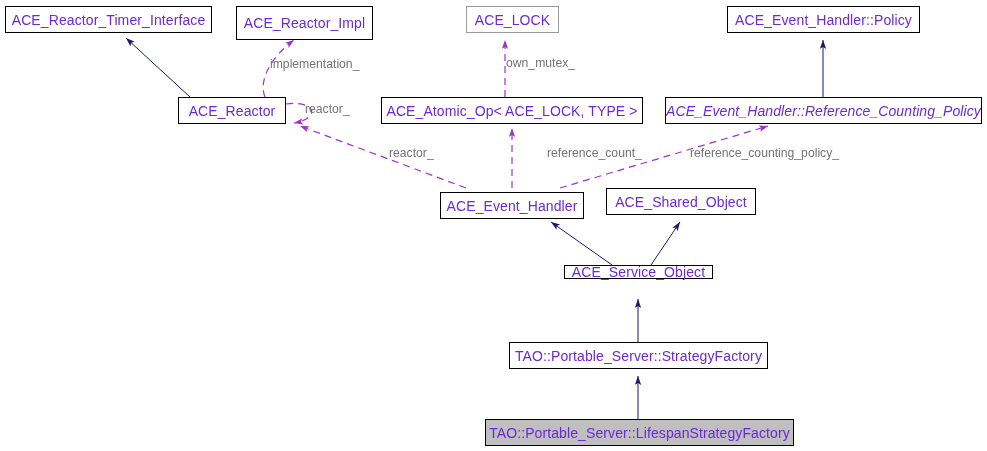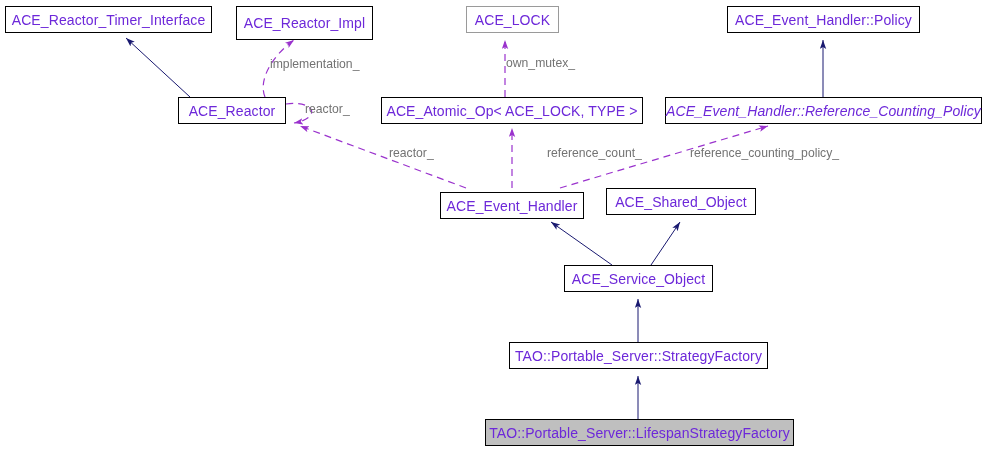--- a/index.html
+++ b/index.html
@@ -148,21 +148,21 @@
   </div>
 
   <div class="node" id="n-event_handler" style="left: 440px; top: 192px; width: 144px; height: 27px;">
     <span class="node-label">ACE_Event_Handler</span>
   </div>
 
   <div class="node" id="n-shared_object" style="left: 606px; top: 188px; width: 150px; height: 27px;">
     <span class="node-label">ACE_Shared_Object</span>
   </div>
 
-  <div class="node" id="n-service_object" style="left: 564px; top: 265px; width: 149px; height: 27px; text-align: center;">
+  <div class="node" id="n-service_object" style="left: 564px; top: 265px; width: 149px; height: 14px; text-align: center;">
     <span class="node-label">ACE_Service_Object</span>
   </div>
 
   <div class="node" id="n-strategy_factory" style="left: 509px; top: 342px; width: 259px; height: 27px;">
     <span class="node-label">TAO::Portable_Server::StrategyFactory</span>
   </div>
 
   <div class="node current" id="n-lifespan_strategy_factory" style="left: 485px; top: 419px; width: 309px; height: 27px;">
     <span class="node-label">TAO::Portable_Server::LifespanStrategyFactory</span>
   </div>

